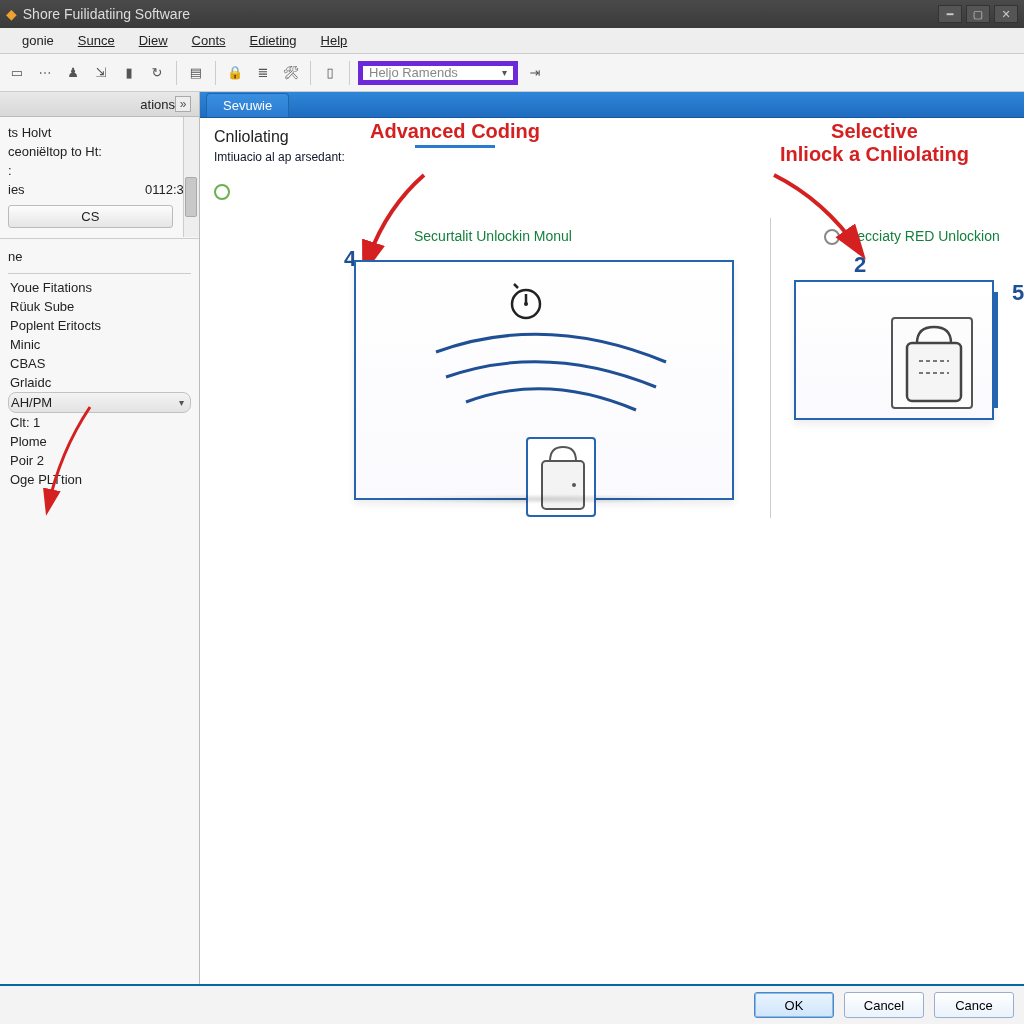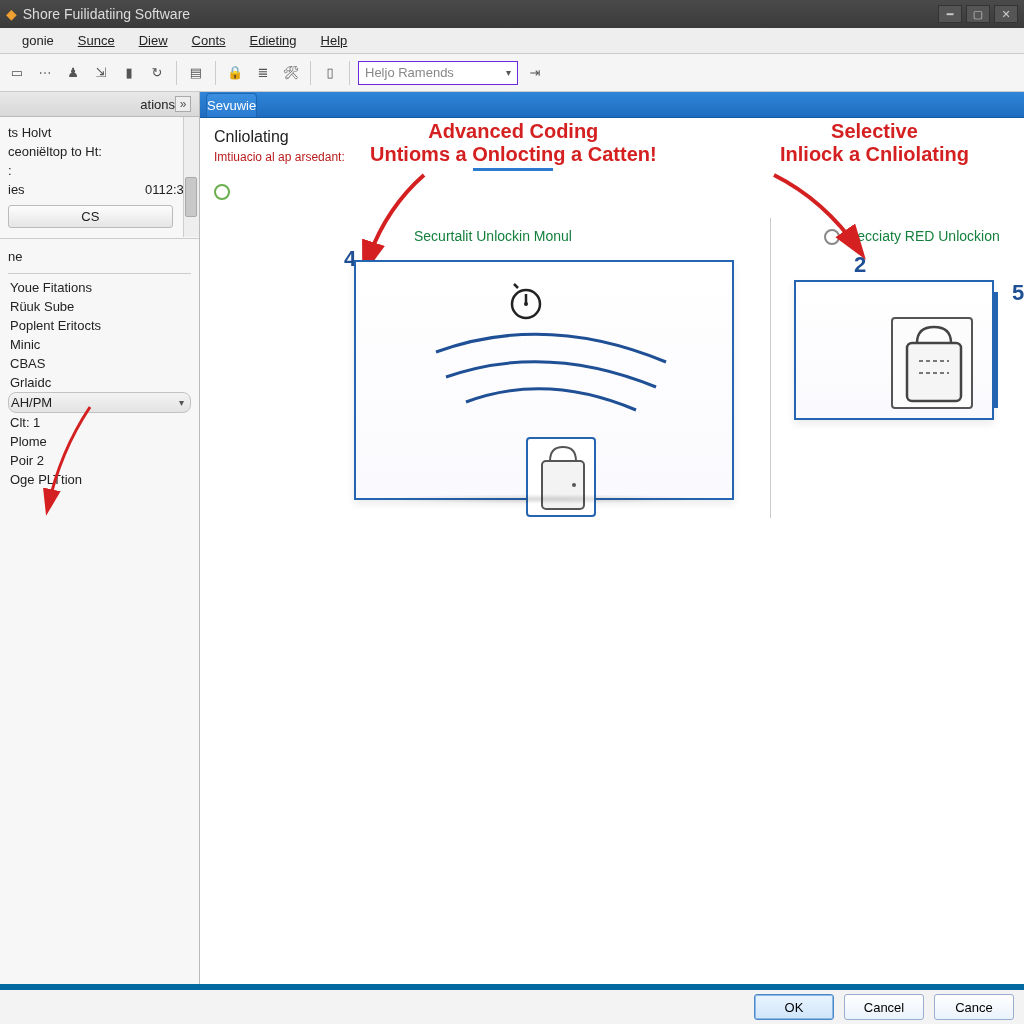--- a/index.html
+++ b/index.html
@@ -56,21 +56,21 @@
 }
 .toolbar .tbtn {
   width: 22px; height: 22px;
   display: flex; align-items: center; justify-content: center;
   border: 1px solid transparent;
   color: #555;
 }
 .toolbar .sep { width:1px; height: 24px; background:#ccc; margin:0 2px; }
 .toolbar .combo {
   height: 24px; width: 160px;
-  border: 1px solid #6d28d9;
+  border: 5px solid #6d28d9;
   background: #fff;
   display: flex; align-items: center;
   padding: 0 6px;
   color: #888;
   position: relative;
 }
 .toolbar .combo::after { content:"▾"; position:absolute; right:6px; color:#555; font-size:10px; }
 
 .body-row { flex:1; display:flex; overflow:hidden; }
 
@@ -123,32 +123,32 @@
 .tab-row {
   background: linear-gradient(to bottom,#2f86d8,#1e6cc0);
   height:26px;
   display:flex; align-items:flex-end;
   padding-left:6px;
   border-bottom:1px solid #155a9f;
 }
 .tab {
   background: linear-gradient(to bottom,#3a8fe0,#2a7bd0);
   color:#fff;
-  padding: 4px 0;
+  padding: 4px 16px;
   font-size:13px;
   border-top-left-radius:4px; border-top-right-radius:4px;
   border:1px solid #1d66af; border-bottom:none;
 }
 .content {
   flex:1; padding: 10px 14px;
   position:relative;
   overflow:hidden;
 }
 .content h3 { font-size:16px; font-weight:500; margin-bottom:4px; }
-.content .sub { font-size:12px; color:#b91c1c; margin-bottom:8px; }
+.content .sub { font-size:12px; color:#0f172a; margin-bottom:8px; }
 .radio-row { display:flex; align-items:center; gap:8px; margin:6px 0 2px 0; }
 .radio-dot {
   width:16px; height:16px; border:2px solid #888; border-radius:50%;
   display:inline-block;
 }
 .radio-dot.green { border-color:#6ab04c; }
 
 .cards { display:flex; gap:30px; margin-top:10px; position:relative; }
 .card-wrap { position:relative; padding-top:50px; }
 .card-title { position:absolute; font-size:14px; color:#15803d; white-space:nowrap; }
@@ -174,21 +174,21 @@
 
 .annot { position:absolute; color:#d42020; font-weight:700; pointer-events:none; }
 .annot .line1 { font-size:20px; }
 .annot .line2 { font-size:20px; }
 
 .arrow { position:absolute; pointer-events:none; }
 
 .footer {
   height:40px;
   background:#f3f3f3;
-  border-top:6px solid #0369a1;
+  border-top:2px solid #0369a1;
   display:flex;
   align-items:center;
   justify-content:flex-end;
   padding: 0 10px;
   gap:10px;
 }
 .footer button {
   min-width:80px; height:26px;
   border:1px solid #9aaccf;
   border-radius:3px;
@@ -300,21 +300,20 @@
   <div class="main">
     <div class="tab-row">
       <div class="tab">Sevuwie</div>
     </div>
     <div class="content">
       <h3>Cnliolating</h3>
       <div class="sub">Imtiuacio al ap arsedant:</div>
 
       <div class="annot" style="left:170px; top:2px; text-align:center;">
         <div class="line1">Advanced Coding</div>
-        <div class="line2">Untioms  a Onlocting  a Catten!</div>
         <div style="border-bottom:3px solid #2a7bd0; width:80px; margin:2px auto 0;"></div>
       </div>
 
       <div class="annot" style="left:580px; top:2px; text-align:center;">
         <div class="line1">Selective</div>
         <div class="line2">Inliock a Cnliolating</div>
       </div>
 
       <div class="radio-row" style="margin-top:20px;">
         <span class="radio-dot green"></span>

